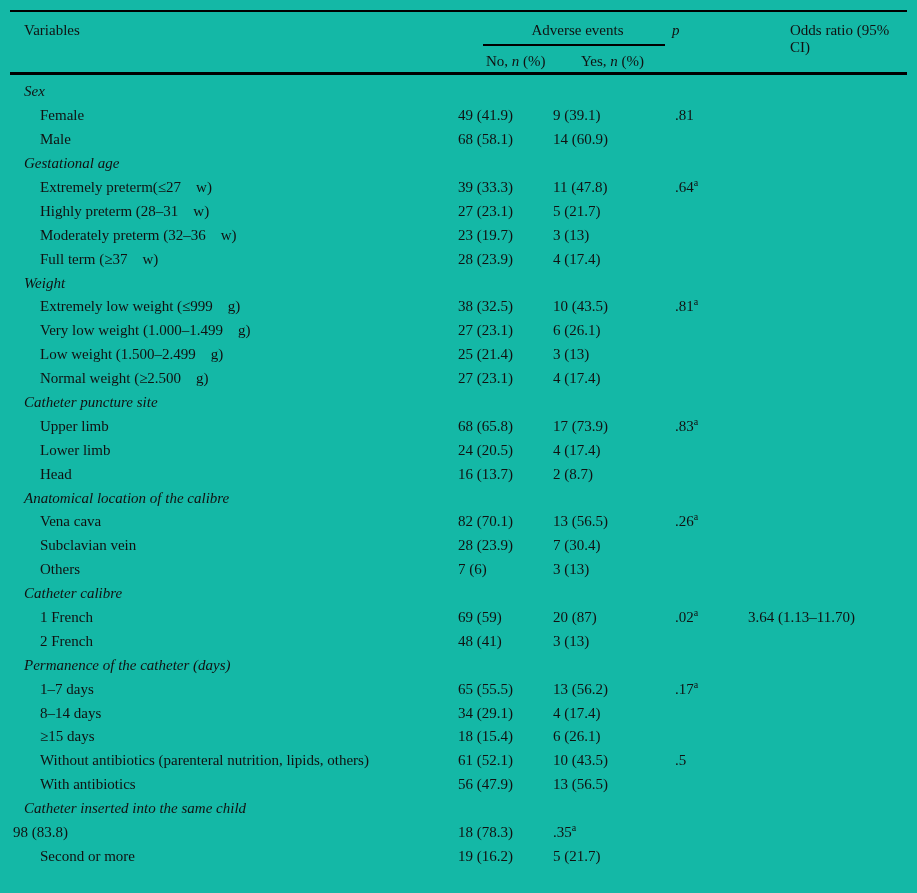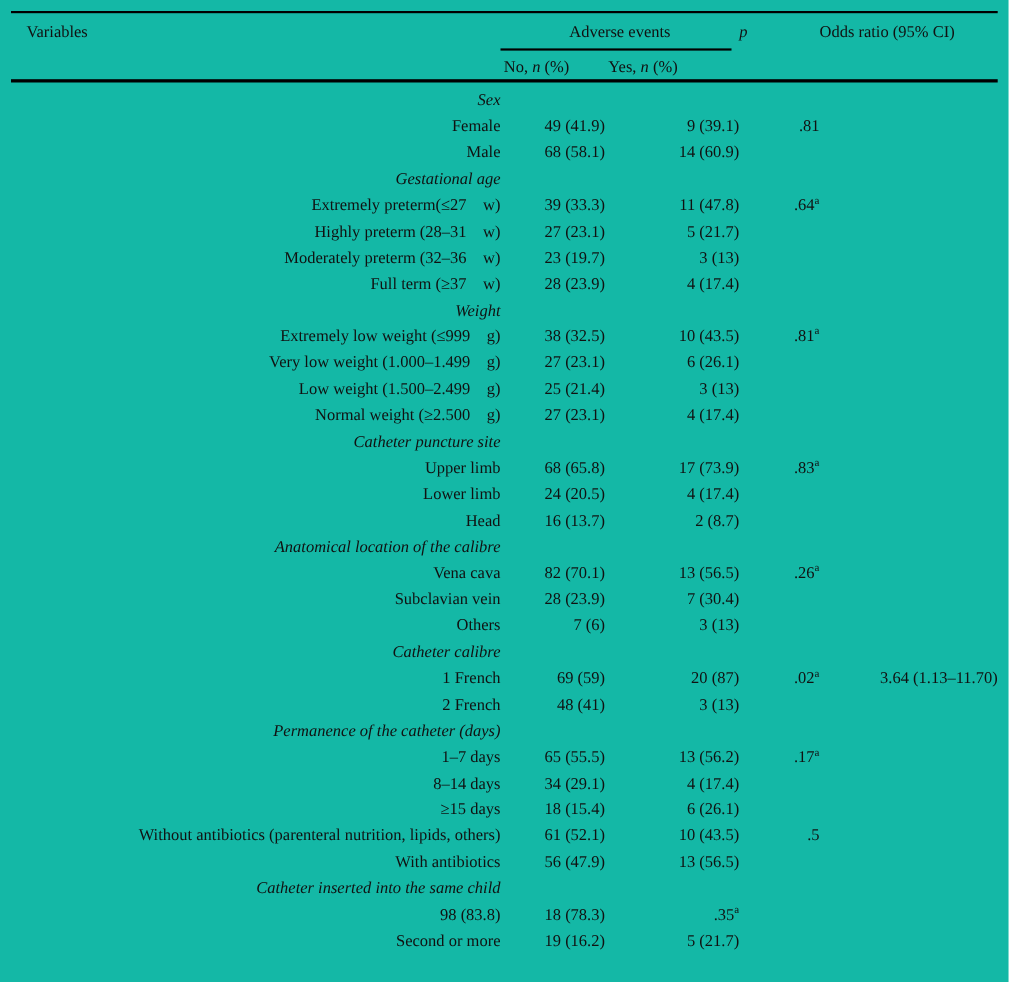--- a/index.html
+++ b/index.html
@@ -41,20 +41,21 @@
     padding-top: 8px;
     padding-bottom: 2px;
     align-items: start;
   }
   .h-var {
     padding-left: 14px;
     padding-top: 2px;
   }
   .h-adverse {
     grid-column: 2 / 4;
+    margin-left: 28px;
   }
   .h-adverse-title {
     text-align: center;
     padding-top: 2px;
   }
   .h-adverse-rule {
     height: 2px;
     background: #000000;
     margin-top: 5px;
     width: calc(100% - 7px);
@@ -67,31 +68,31 @@
   .h-sub .h-no, .h-sub .h-yes {
     white-space: pre;
     padding-left: 3px;
   }
   .h-p {
     font-style: italic;
     padding-top: 2px;
   }
   .h-or {
     padding-top: 2px;
+    margin-left: 45px;
   }
 
   
   .tbody {
     padding-top: 5px;
     padding-bottom: 4px;
   }
   .row {
     height: 23.9px;
     align-items: center;
-    text-align: right;
   }
   .cell {
     white-space: pre;
     overflow: visible;
   }
   .cell.var.category {
     padding-left: 14px;
     font-style: italic;
   }
   .cell.var.item {

